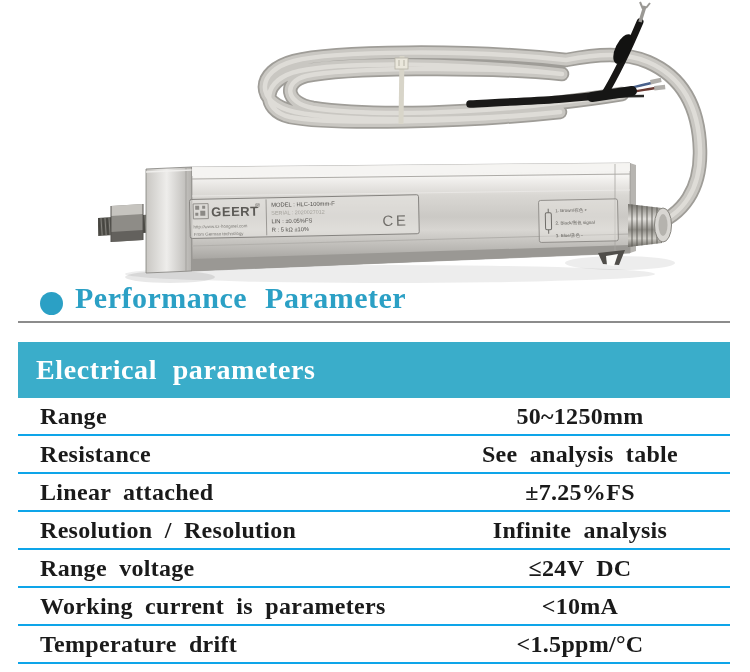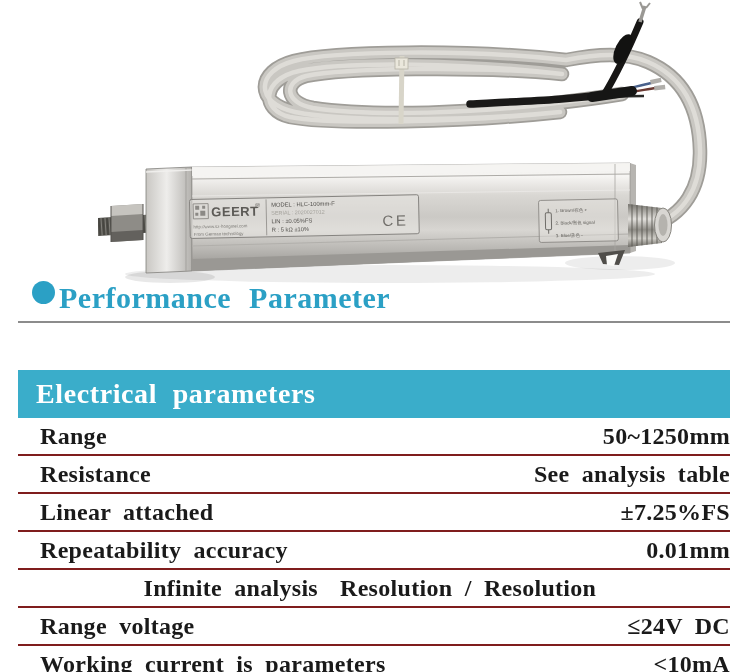--- a/index.html
+++ b/index.html
@@ -1,29 +1,29 @@
 <!DOCTYPE html>
 <html><head>
 <meta charset="utf-8">
 <style>
   html,body{margin:0;padding:0;background:#ffffff;}
   .stage{position:relative;width:750px;height:672px;overflow:hidden;background:#fff;
          font-family:"Liberation Serif",serif;}
   .photo{position:absolute;top:0;left:0;}
-  .heading{position:absolute;top:281px;left:32px;display:flex;align-items:flex-start;gap:4px;}
+  .heading{position:absolute;top:281px;left:40px;display:flex;align-items:flex-end;gap:12px;}
   .bullet{width:23px;height:23px;border-radius:50%;background:#2ba0c5;flex:none;}
   .heading-text{font-size:30px;font-weight:bold;color:#2ba0c5;letter-spacing:.5px;word-spacing:10px;}
   .rule{position:absolute;top:321px;left:18px;width:712px;height:2px;background:#8c8c8c;}
   .ptable{position:absolute;top:342px;left:18px;width:712px;}
-  .band{height:48px;background:#3aadca;display:flex;align-items:center;padding-left:18px;box-sizing:border-box;margin-top:28px;}
+  .band{height:56px;background:#3aadca;display:flex;align-items:center;padding-left:18px;box-sizing:border-box;}
   .band-text{color:#ffffff;font-size:28px;font-weight:bold;letter-spacing:.6px;word-spacing:8px;}
-  .row{display:flex;align-items:center;height:38px;border-bottom:2px solid #7f1d1d;box-sizing:border-box;}
+  .row{display:flex;align-items:center;height:38px;border-bottom:2px solid #0ea5e9;box-sizing:border-box;}
   .cell{font-size:24px;font-weight:bold;color:#1a1a1a;letter-spacing:.3px;word-spacing:6px;white-space:nowrap;}
   .cell.label{flex:1;padding-left:22px;}
-  .cell.value{width:300px;text-align:right;flex:none;}
+  .cell.value{width:300px;text-align:center;flex:none;}
   text{font-family:"Liberation Sans",sans-serif;}
 </style>
 </head>
 <body>
 
 <div class="stage">
 
   <svg class="photo" width="750" height="285" viewBox="0 0 750 285" xmlns="http://www.w3.org/2000/svg">
     <defs>
       <linearGradient id="bodyGrad" x1="0" y1="0" x2="0" y2="1">
@@ -187,26 +187,22 @@
     </div>
     <div class="row">
       <div class="cell label">Resistance</div>
       <div class="cell value">See analysis table</div>
     </div>
     <div class="row">
       <div class="cell label">Linear attached</div>
       <div class="cell value">±7.25%FS</div>
     </div>
     <div class="row">
-      <div class="cell label">Repeatability accuracy</div>
-      <div class="cell value">0.01mm</div>
-    </div>
-    <div class="row">
+      <div class="cell label">Resolution / Resolution</div>
       <div class="cell value">Infinite analysis</div>
-      <div class="cell label">Resolution / Resolution</div>
     </div>
     <div class="row">
       <div class="cell label">Range voltage</div>
       <div class="cell value">≤24V DC</div>
     </div>
     <div class="row">
       <div class="cell label">Working current is parameters</div>
       <div class="cell value">&lt;10mA</div>
     </div>
     <div class="row">

